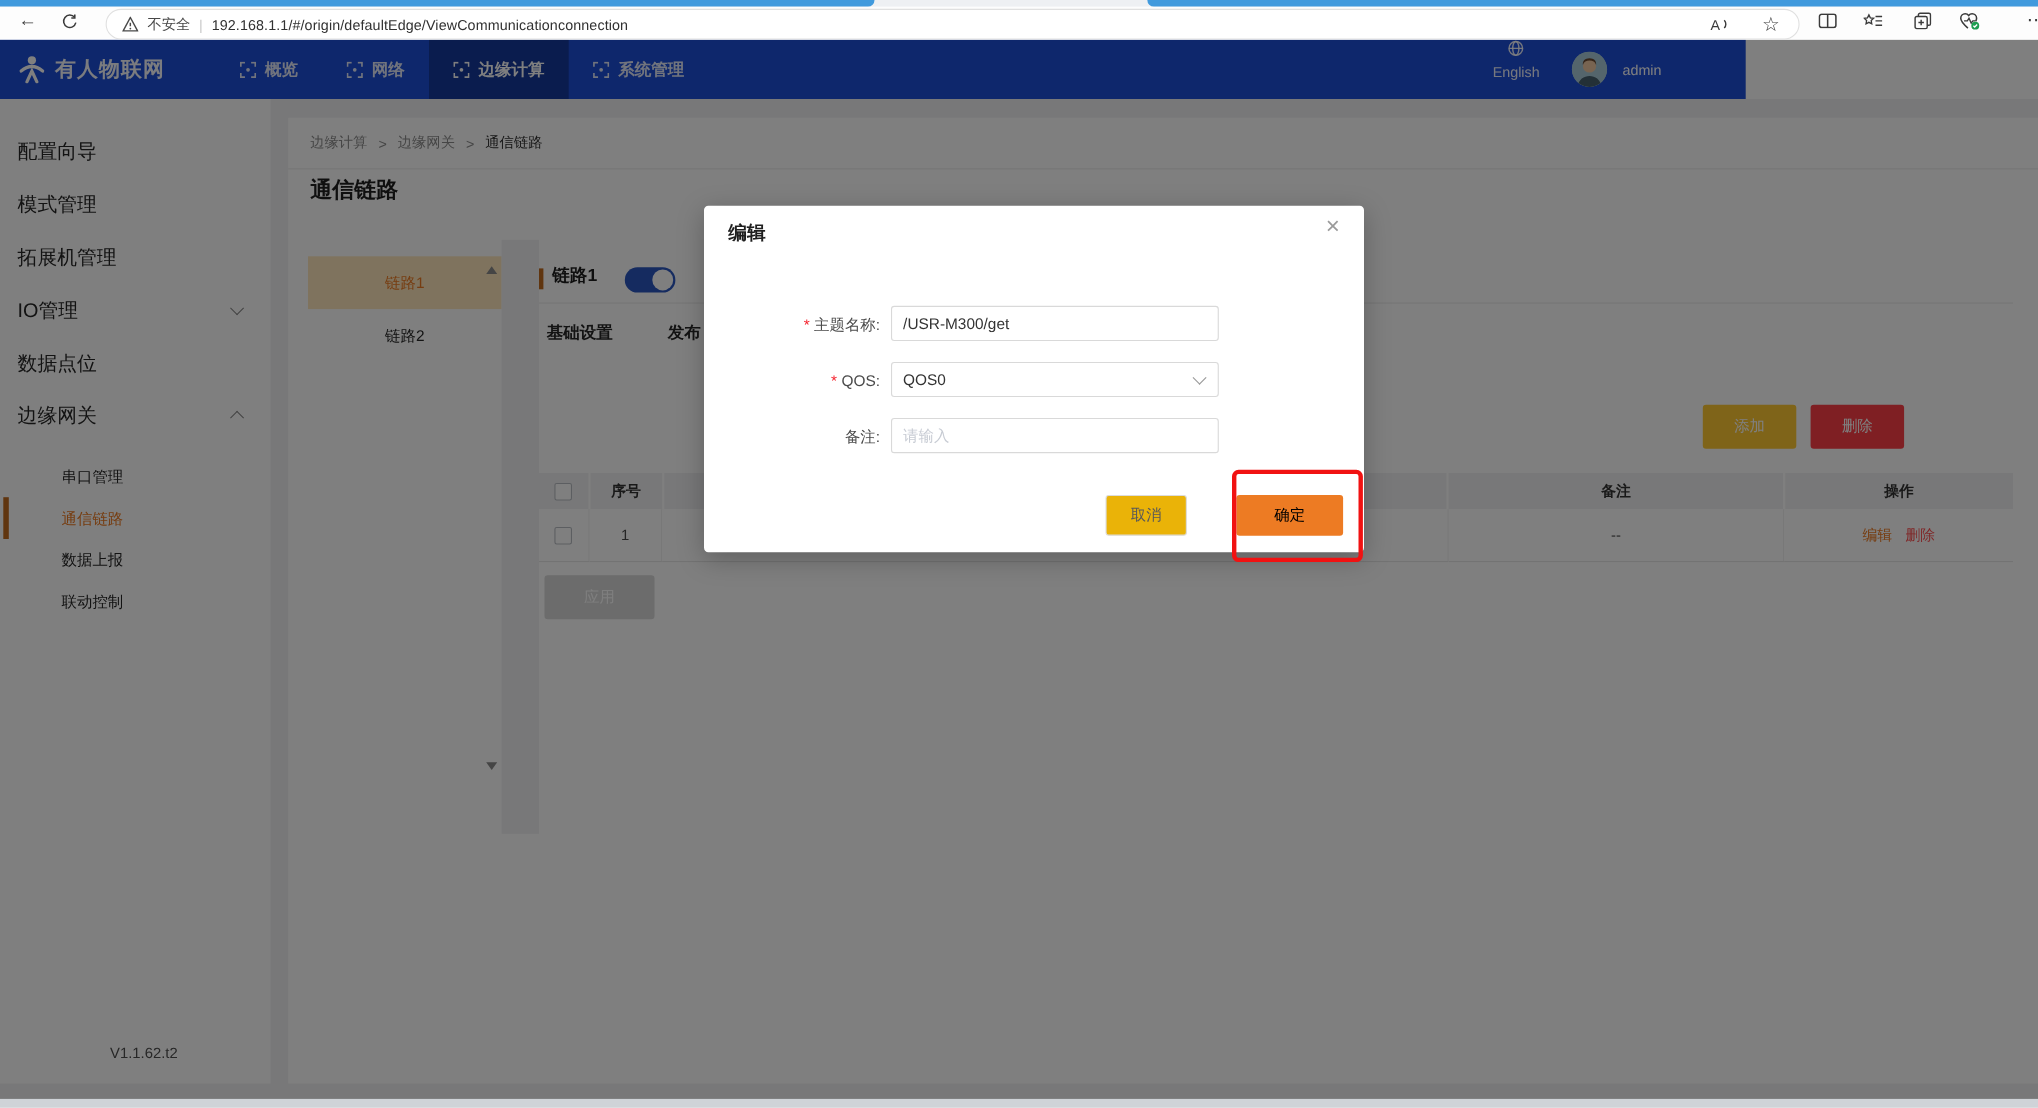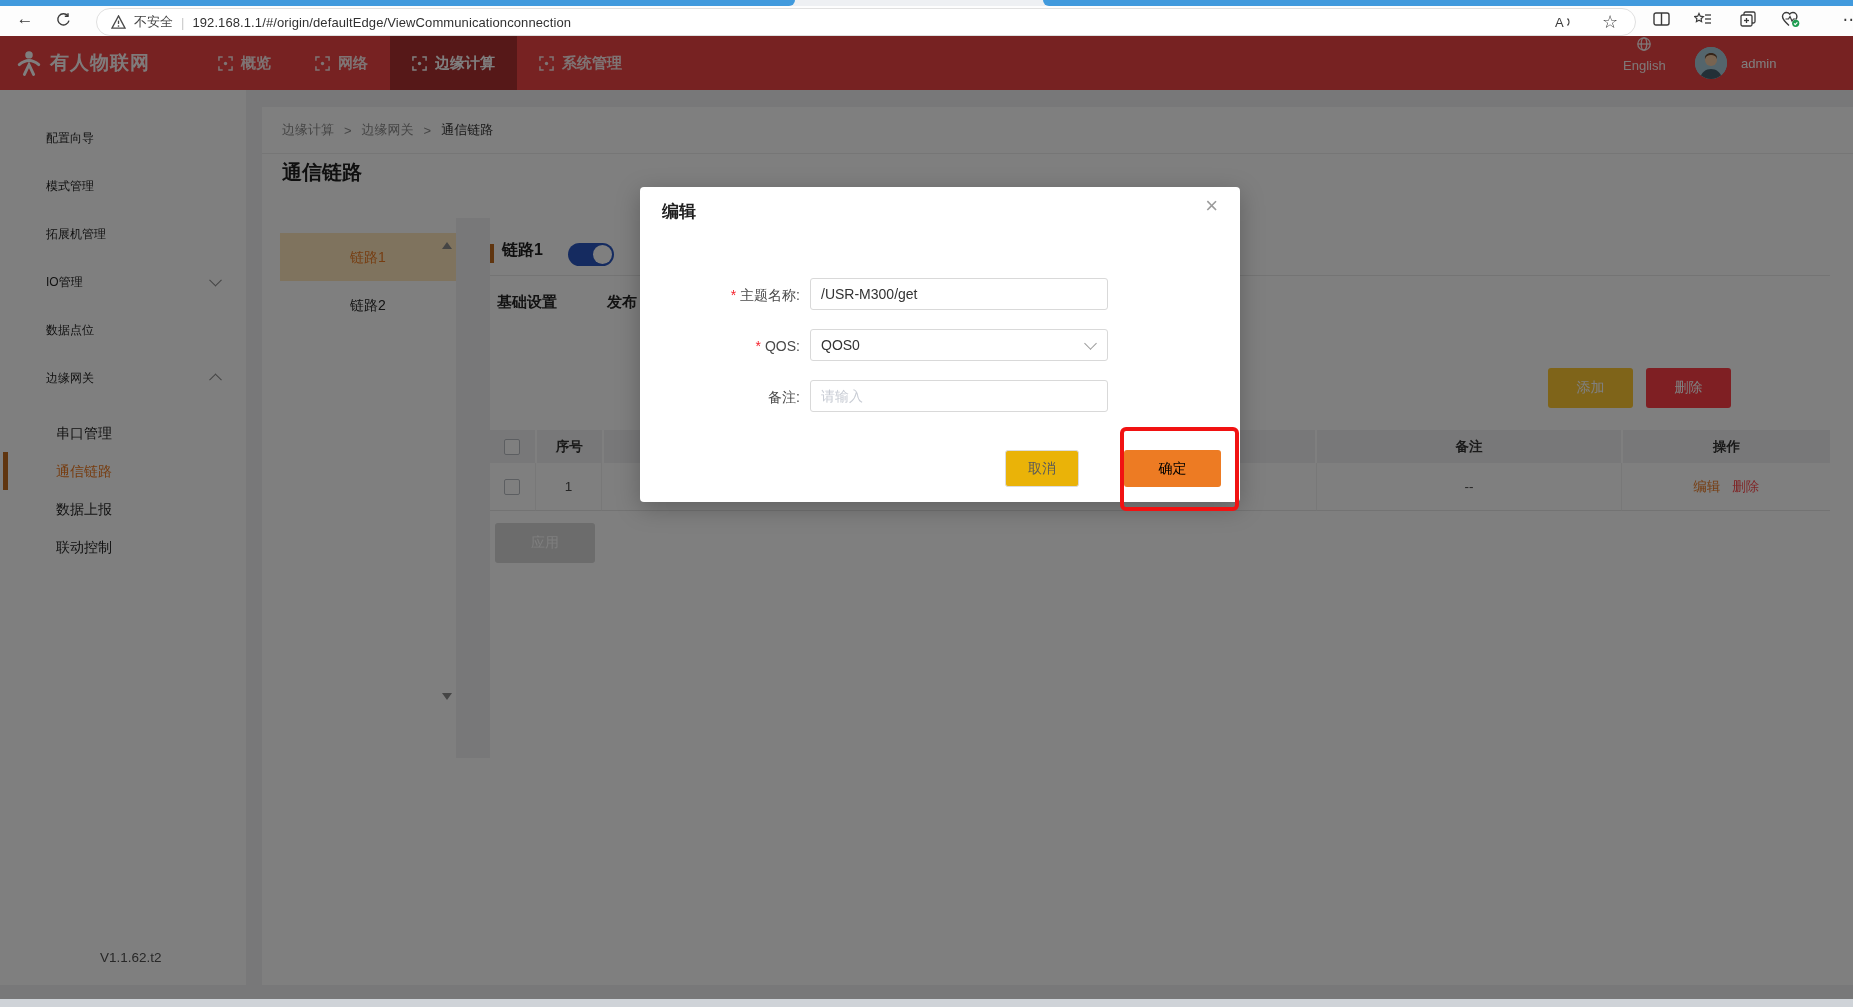--- a/index.html
+++ b/index.html
@@ -11,36 +11,36 @@
   .tabstrip{position:absolute;left:0;top:0;width:1853px;height:6px;background:#eef0f3;}
   .tabblue-l{position:absolute;left:0;top:0;width:795px;height:6px;background:#419add;border-radius:0 0 10px 0;}
   .tabblue-r{position:absolute;left:1043px;top:0;width:810px;height:6px;background:#419add;border-radius:0 0 0 10px;}
   .chrome-ic{position:absolute;top:8px;width:22px;height:22px;display:flex;align-items:center;justify-content:center;color:#3b3b3b;font-size:17px;}
   .addrbar{position:absolute;left:96px;top:8px;width:1538px;height:26px;border:1px solid #e0e0e0;border-radius:14px;background:#fff;}
   .addr-inner{position:absolute;left:14px;top:0;height:26px;display:flex;align-items:center;gap:8px;font-size:13px;color:#474747;}
   .addr-sep{color:#c9c9c9;font-size:13px;}
   .url{color:#313131;letter-spacing:.1px;}
 
   
-  .hdr{position:absolute;left:0;top:36px;width:1853px;height:54px;background:#ef4444;}
+  .hdr{position:absolute;left:0;top:36px;width:1587px;height:54px;background:#1d4ed8;}
   .brand{position:absolute;left:16px;top:0;height:54px;display:flex;align-items:center;gap:8px;color:#fff;}
   .brand-txt{font-size:19px;font-weight:bold;color:rgba(255,255,255,.96);letter-spacing:1px;}
   .nav{position:absolute;left:196px;top:0;height:54px;display:flex;}
   .nav-item{height:54px;display:flex;align-items:center;gap:8px;padding:0 22px;color:rgba(255,255,255,.88);font-size:15px;font-weight:bold;cursor:pointer;}
   .nav-item.active{background:rgba(0,0,0,.28);color:#fff;}
   .hdr-right{position:absolute;right:0;top:0;height:54px;width:260px;}
   .lang{position:absolute;left:30px;top:0;height:54px;display:flex;align-items:center;gap:6px;color:rgba(255,255,255,.92);font-size:13px;flex-direction:column;}
   .avatar{position:absolute;left:102px;top:11px;width:32px;height:32px;border-radius:50%;overflow:hidden;background:#a9cbd8;}
   .uname{position:absolute;left:148px;top:0;height:54px;width:36px;overflow:hidden;display:flex;align-items:center;color:#fff;font-size:13px;}
 
   
   .appbg{position:absolute;left:0;top:90px;width:1853px;height:910px;background:#f0f0f2;}
   .sidebar{position:absolute;left:0;top:90px;width:246px;height:895px;background:#fff;}
   .side-list{position:absolute;left:0;top:24px;width:246px;}
-  .side-item{position:relative;height:48px;line-height:48px;padding-left:46px;font-size:12px;color:#262626;cursor:pointer;}
+  .side-item{position:relative;height:48px;line-height:48px;padding-left:16px;font-size:18px;color:#262626;cursor:pointer;}
   .side-sub{position:relative;height:38px;line-height:38px;padding-left:56px;font-size:14px;color:#262626;cursor:pointer;}
   .side-sub.active{color:#ed7b23;}
   .side-sub.active::before{content:"";position:absolute;left:3px;top:0;bottom:0;width:5px;background:#c06a1e;}
   .chev{position:absolute;right:26px;top:50%;width:8px;height:8px;border-right:1.5px solid #8a8a8a;border-bottom:1.5px solid #8a8a8a;}
   .chev.down{transform:translateY(-70%) rotate(45deg);}
   .chev.up{transform:translateY(-30%) rotate(-135deg);}
   .sub-spacer{height:12px;}
   .version{position:absolute;left:100px;bottom:20px;font-size:13.5px;color:#4f4f4f;}
 
   .main{position:absolute;left:262px;top:107px;width:1591px;height:878px;background:#fff;}

